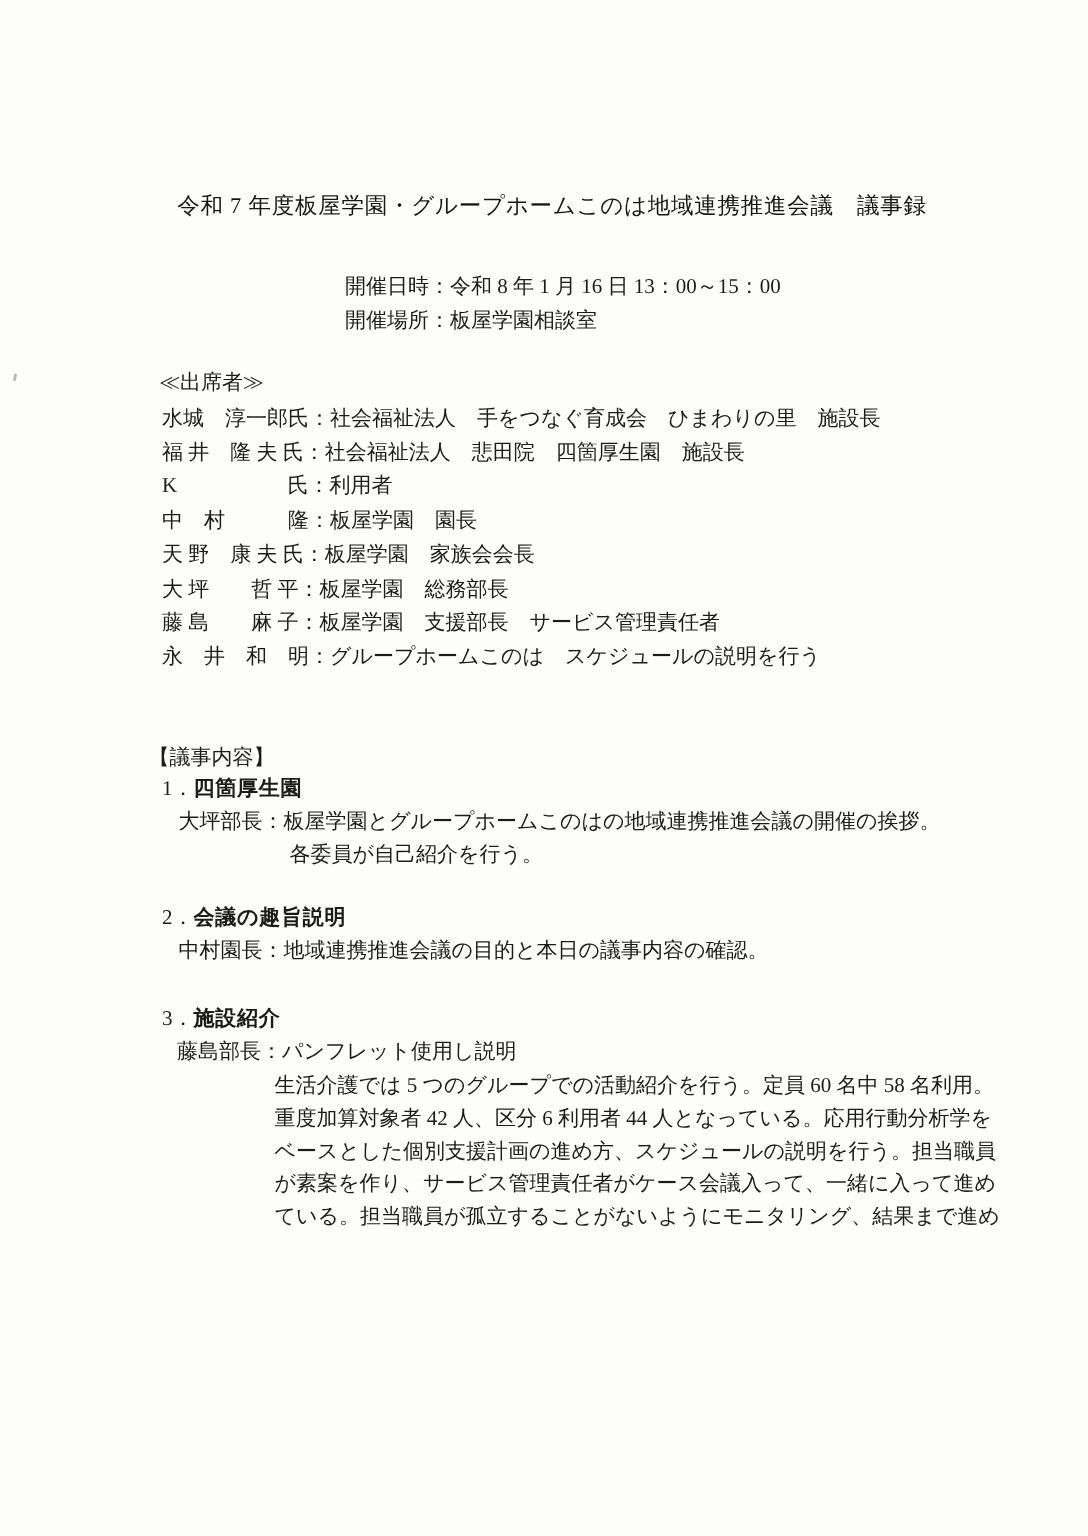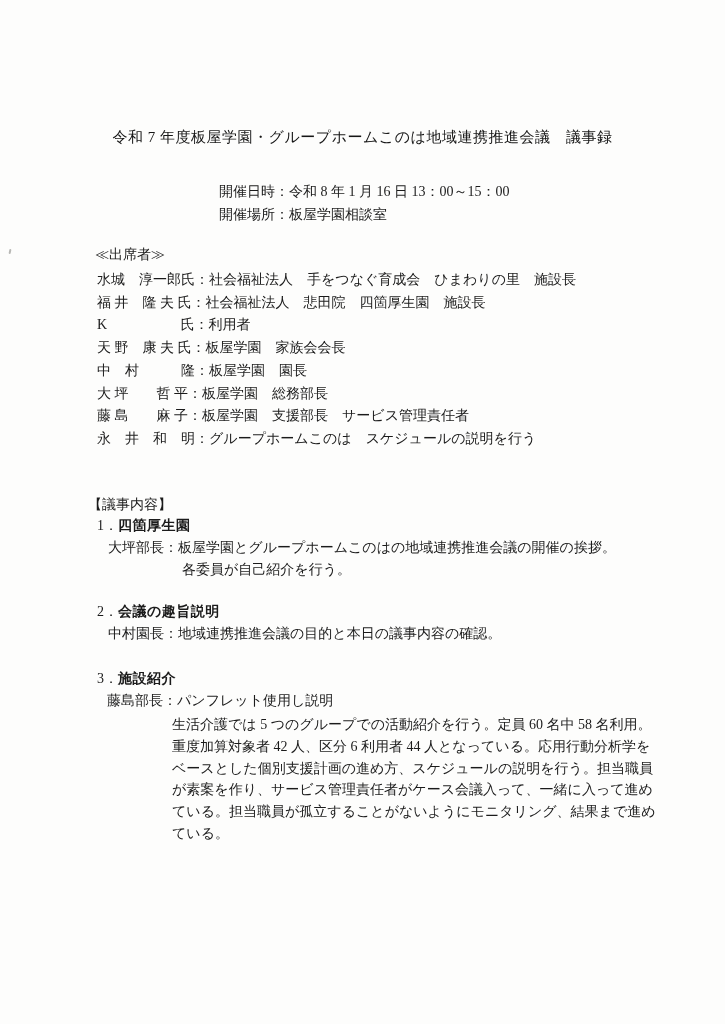--- a/index.html
+++ b/index.html
@@ -9,21 +9,21 @@
     font-family: "Liberation Serif", "DejaVu Serif", serif;
   }
   .page {
     position: relative;
     width: 725px; height: 1024px;
     background: #fdfdfc;
     color: #1b1b1b;
     font-size: 14px;
     overflow: hidden;
   }
-  .abs { position: absolute; white-space: nowrap; }
+  .abs { position: absolute; white-space: nowrap; margin-left: 11px; }
 
   .doc-title {
     top: 128px; left: 0; right: 0;
     text-align: center;
     font-size: 15px;
     letter-spacing: 0.5px;
     color: #161616;
   }
   .meta-block {
     top: 180px; left: 219px;
@@ -74,22 +74,22 @@
     <div>開催日時：令和 8 年 1 月 16 日 13：00～15：00</div>
     <div>開催場所：板屋学園相談室</div>
   </div>
 
   <div class="abs attendees-heading">≪出席者≫</div>
 
   <div class="abs attendee-list">
     <div>水城　淳一郎氏：社会福祉法人　手をつなぐ育成会　ひまわりの里　施設長</div>
     <div>福 井　隆 夫 氏：社会福祉法人　悲田院　四箇厚生園　施設長</div>
     <div>K　　　　　 氏：利用者</div>
+    <div>中　村　　　隆：板屋学園　園長</div>
     <div>天 野　康 夫 氏：板屋学園　家族会会長</div>
-    <div>中　村　　　隆：板屋学園　園長</div>
     <div>大 坪　　哲 平：板屋学園　総務部長</div>
     <div>藤 島　　麻 子：板屋学園　支援部長　サービス管理責任者</div>
     <div>永　井　和　明：グループホームこのは　スケジュールの説明を行う</div>
   </div>
 
   <div class="abs agenda-heading">【議事内容】</div>
 
   <div class="abs sec-title" id="sec1-title">
     <span>1．</span><span class="sec-label">四箇厚生園</span>
   </div>
@@ -104,16 +104,15 @@
   <div class="abs sec-title" id="sec3-title">
     <span>3．</span><span class="sec-label">施設紹介</span>
   </div>
   <div class="abs" id="sec3-speaker">藤島部長：パンフレット使用し説明</div>
   <div class="abs" id="sec3-body">
     <div>生活介護では 5 つのグループでの活動紹介を行う。定員 60 名中 58 名利用。</div>
     <div>重度加算対象者 42 人、区分 6 利用者 44 人となっている。応用行動分析学を</div>
     <div>ベースとした個別支援計画の進め方、スケジュールの説明を行う。担当職員</div>
     <div>が素案を作り、サービス管理責任者がケース会議入って、一緒に入って進め</div>
     <div>ている。担当職員が孤立することがないようにモニタリング、結果まで進め</div>
-    <div>ている。</div>
   </div>
 
 </div>
 
 </body></html>

